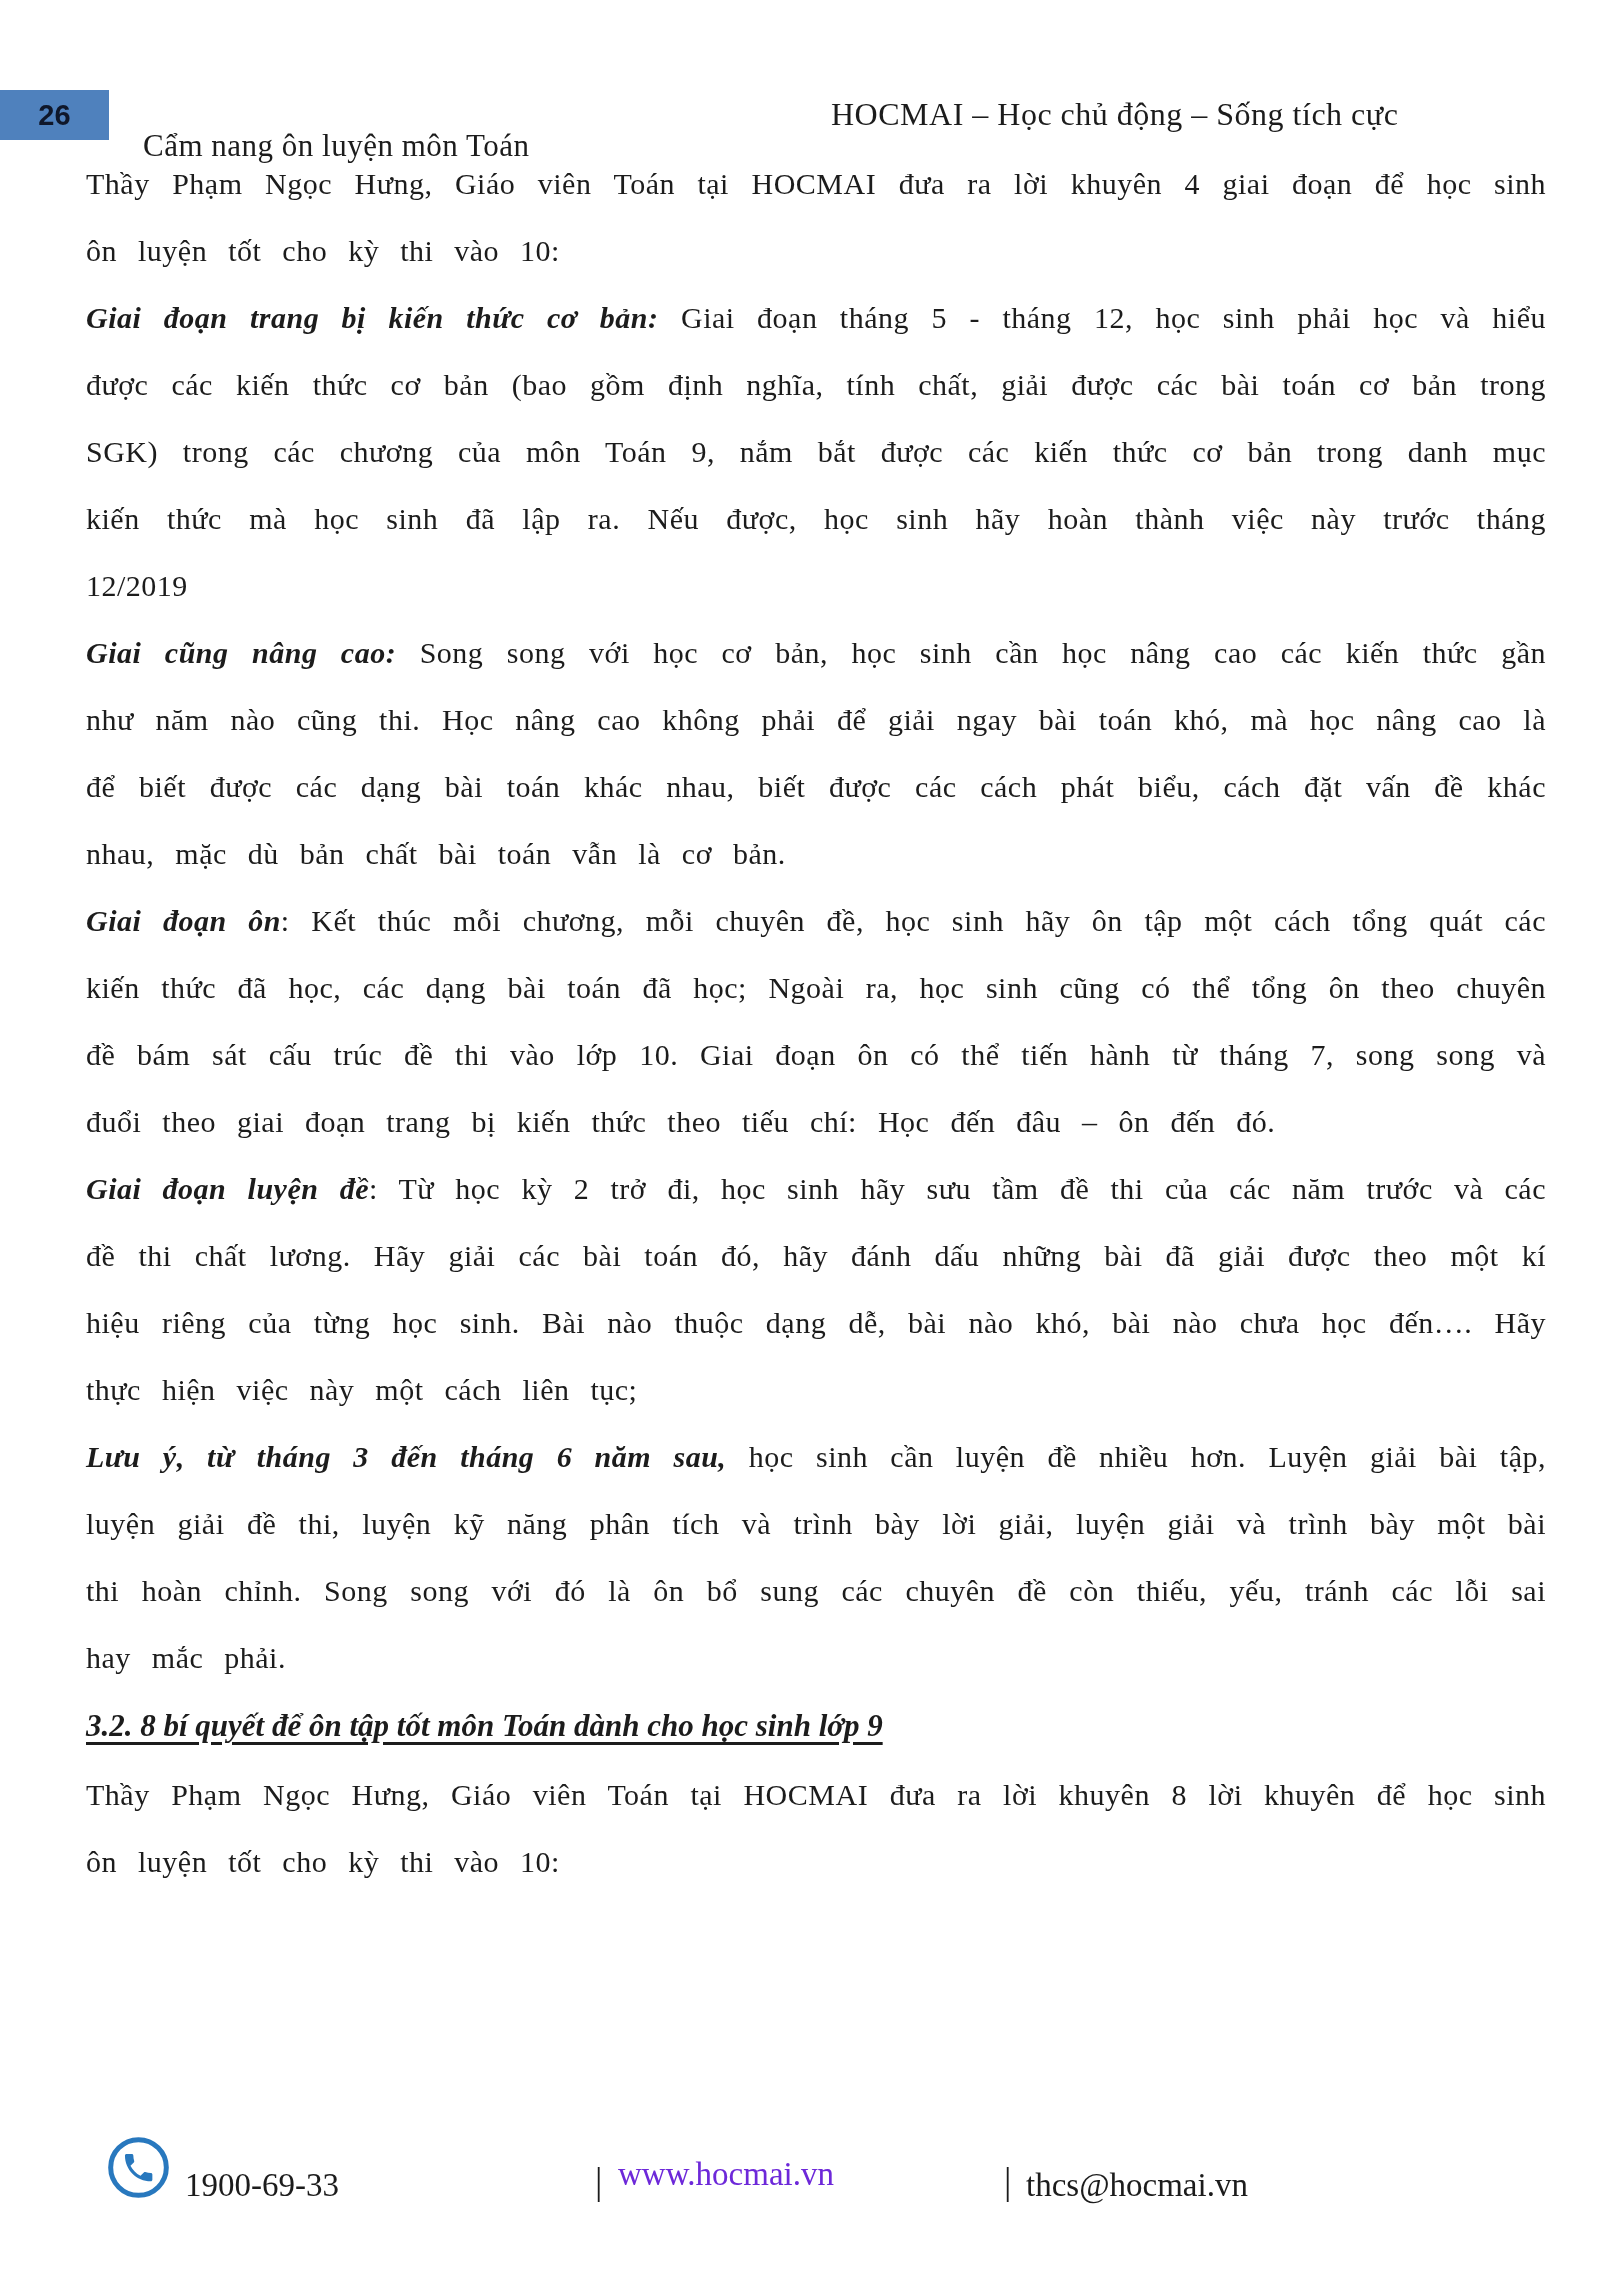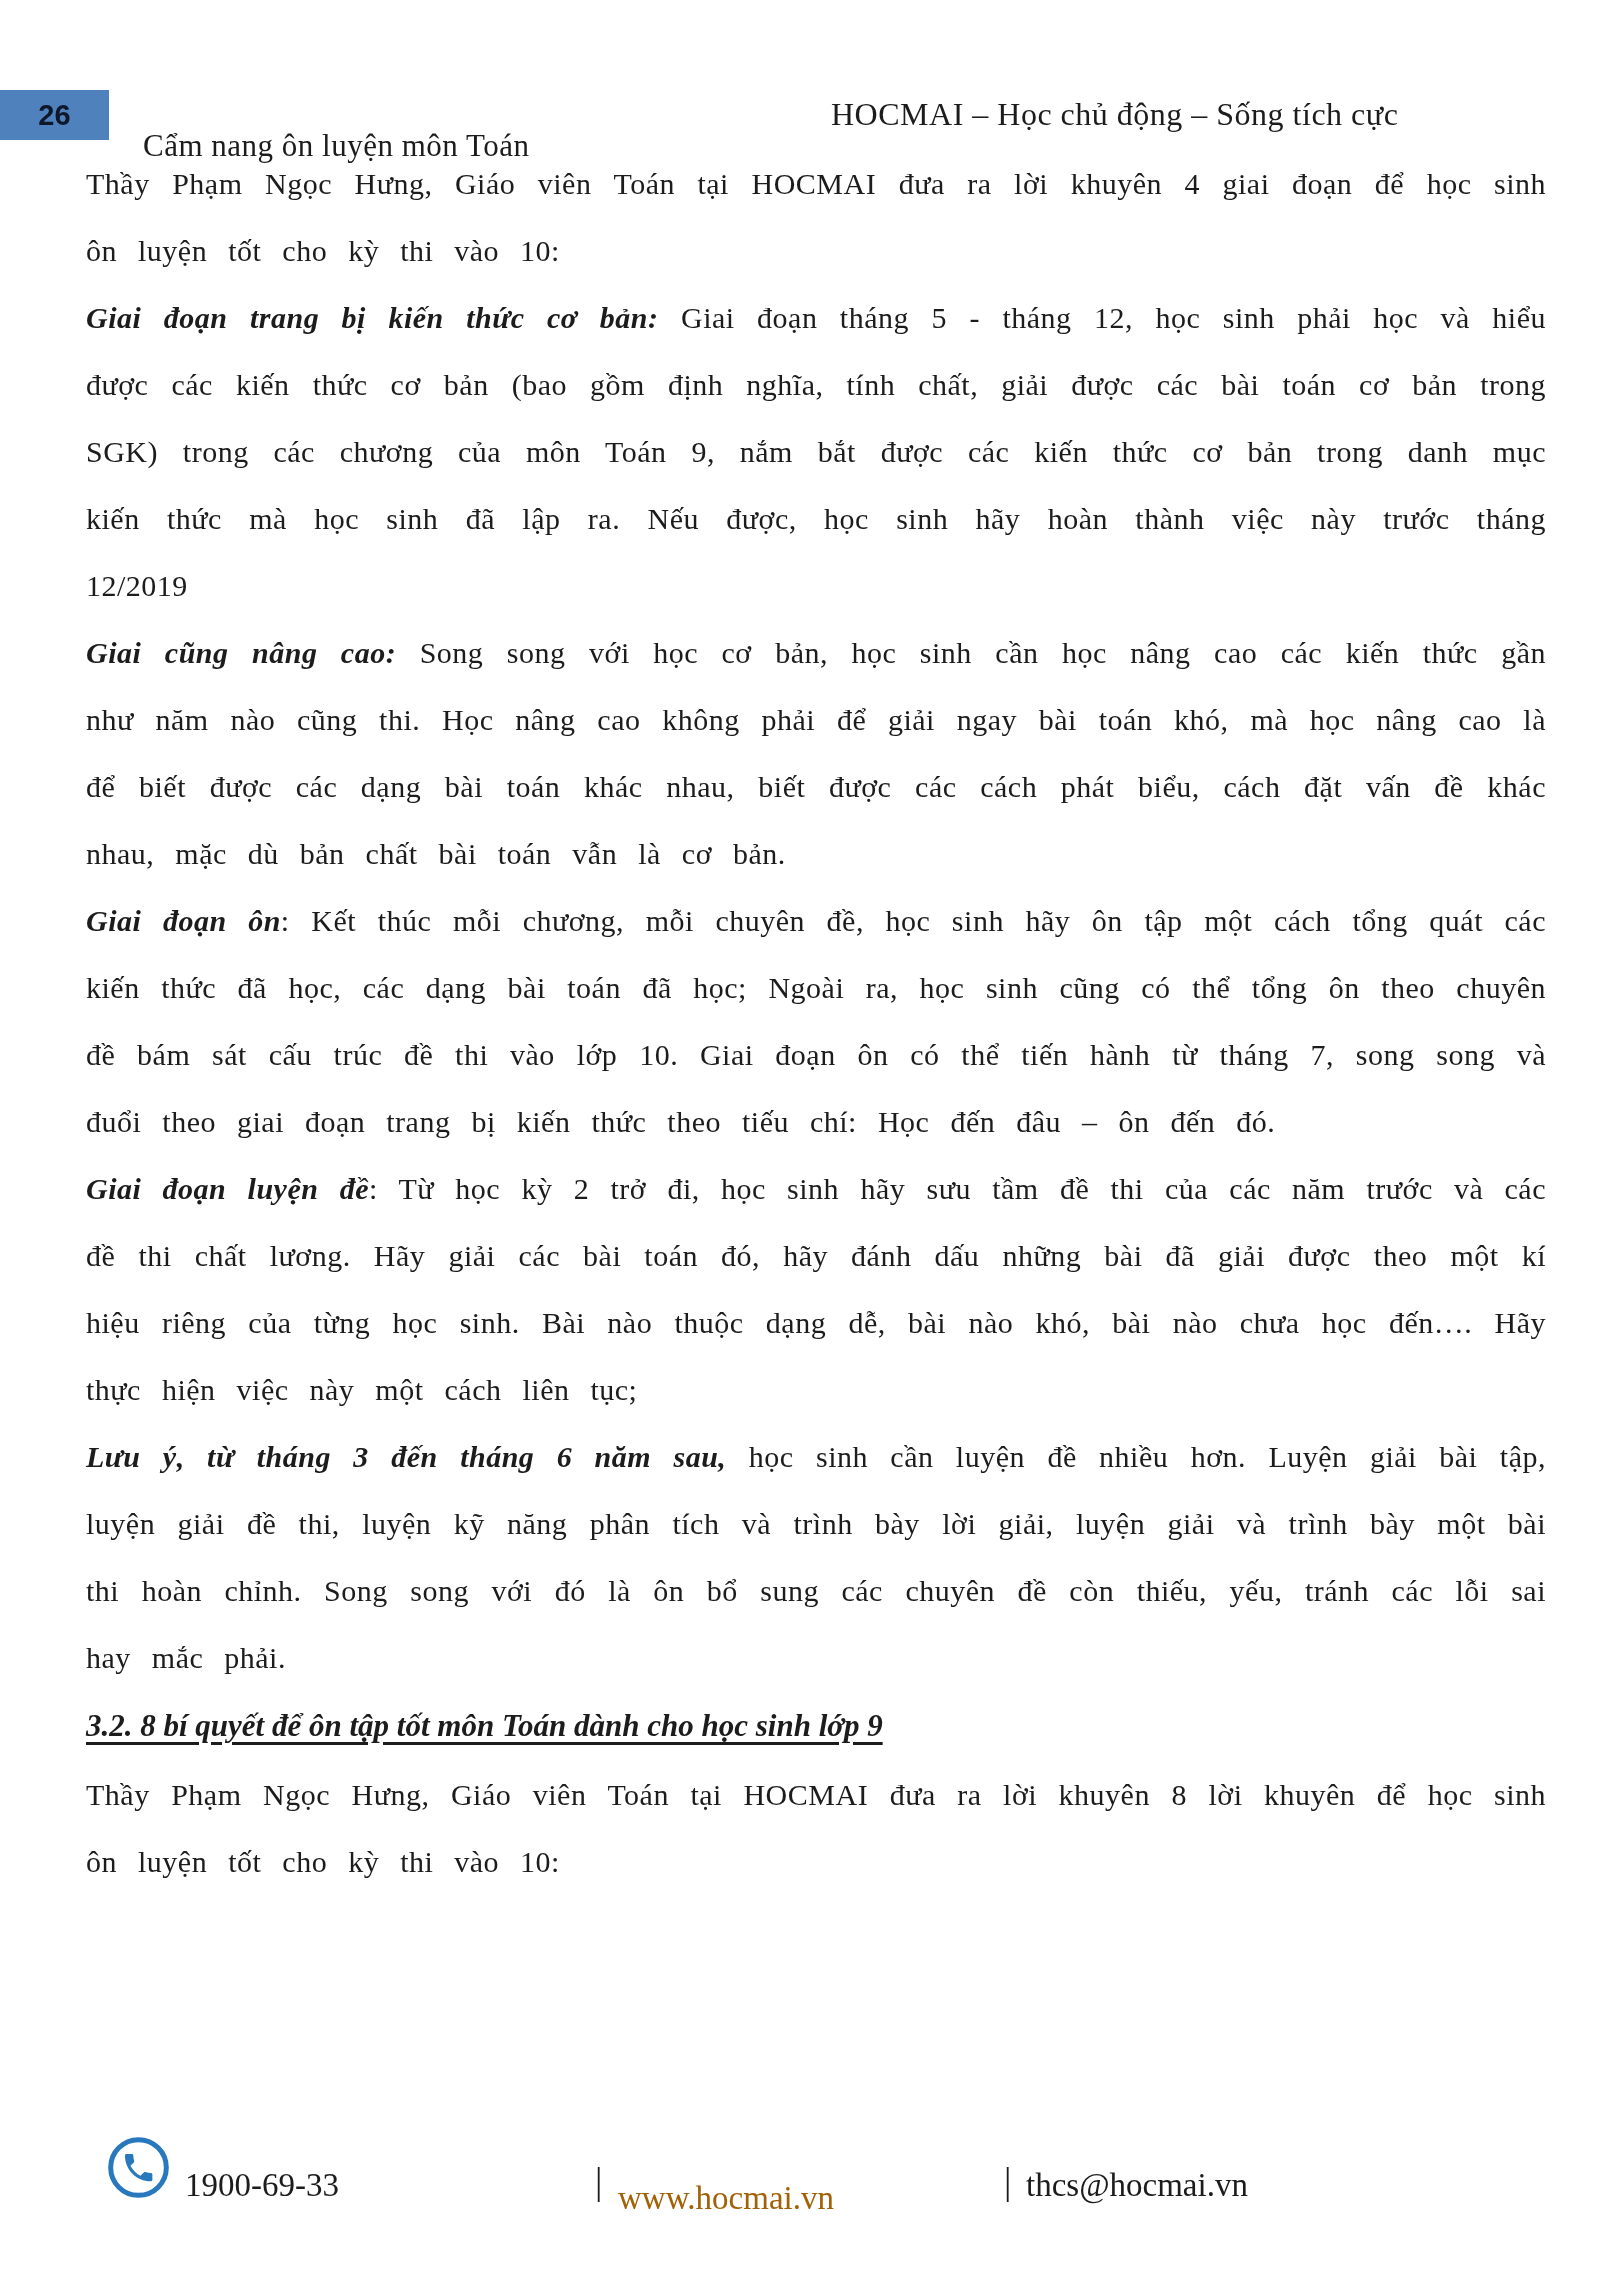--- a/index.html
+++ b/index.html
@@ -83,21 +83,21 @@
     font-weight: 700;
     font-style: italic;
   }
 
   
   .footer { position: absolute; left: 0; top: 2132px; width: 100%; height: 83px; }
   .phone-icon-wrap { position: absolute; left: 107px; top: 3.7px; width: 63px; height: 63px; }
   .footer-text { position: absolute; font-size: 33px; font-weight: 400; white-space: nowrap; }
   .phone-number { left: 185px; top: 35px; }
   .sep1 { left: 595px; top: 28px; font-size: 37px; }
-  .website-link { left: 618px; top: 48px; color: #a16207; text-decoration: none; text-align: center; }
+  .website-link { left: 618px; top: 24px; color: #6d28d9; text-decoration: none; text-align: center; }
   .sep2 { left: 1004px; top: 28px; font-size: 37px; }
   .email-address { left: 1026px; top: 35px; }
 </style>
 </head>
 <body>
 
 <div class="page">
 
   <div class="page-num-badge">
     <span>26</span>

